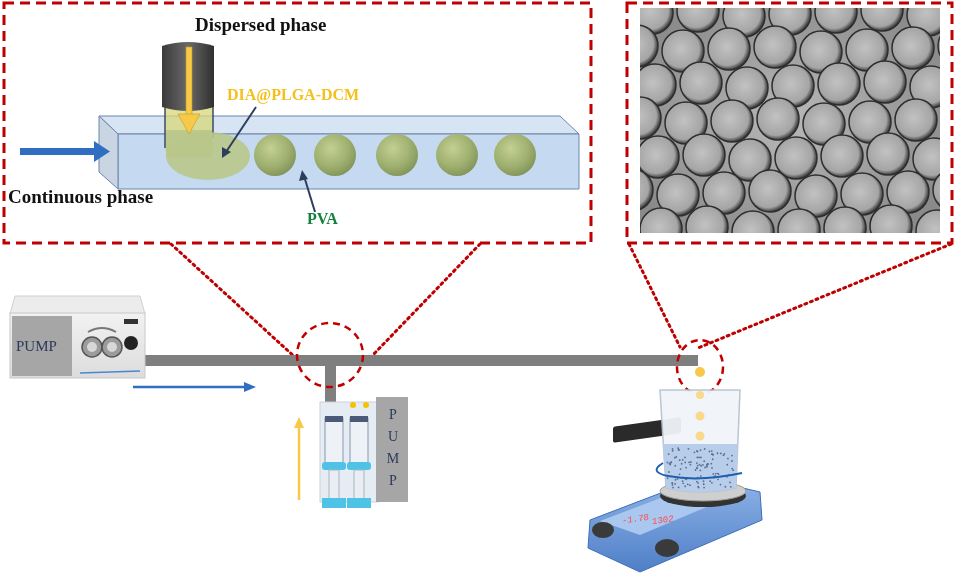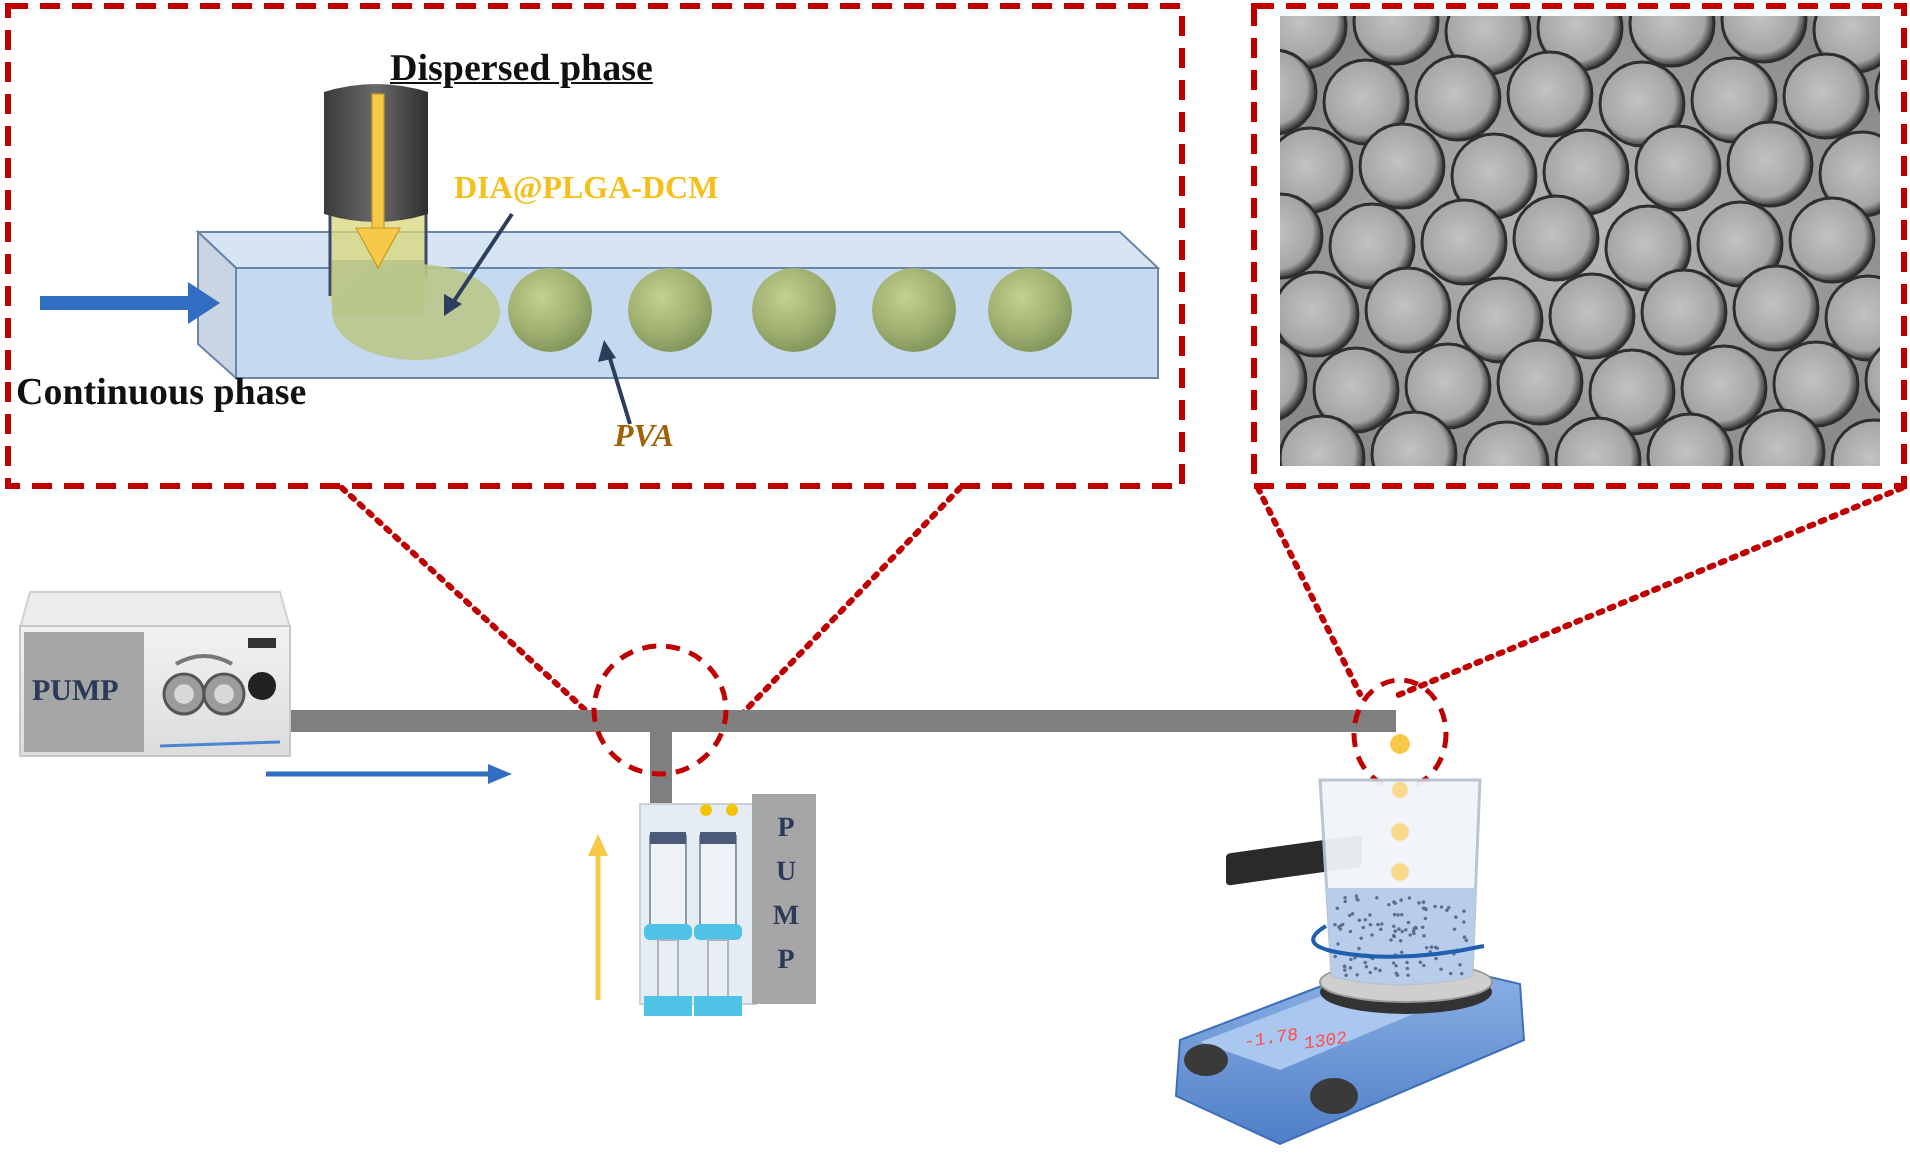--- a/index.html
+++ b/index.html
@@ -2,22 +2,22 @@
 <html><head>
 <meta charset="utf-8">
 <style>
   html, body { margin: 0; padding: 0; background: #ffffff; }
   body { width: 955px; height: 587px; position: relative; overflow: hidden;
          font-family: "Liberation Serif", serif; }
   #scene { position: absolute; left: 0; top: 0; }
   .lbl { position: absolute; font-family: "Liberation Serif", serif; font-weight: bold; white-space: nowrap; }
   .lbl-black { color: #111111; font-size: 19px; }
   .lbl-yellow { color: #f5bf1c; font-size: 16px; }
-  .lbl-blue { color: #a16207; font-size: 16px; font-style: italic; }
-  .pump-text { position: absolute; font-family: "Liberation Serif", serif; font-weight: bold; color: #2b3a5a; }
+  .lbl-blue { color: #15803d; font-size: 16px; }
+  .pump-text { position: absolute; font-family: "Liberation Serif", serif; font-weight: normal; color: #2b3a5a; }
 </style>
 </head>
 <body>
 
 <svg id="scene" width="955" height="587" viewBox="0 0 955 587" xmlns="http://www.w3.org/2000/svg">
   <defs>
     <radialGradient id="dropGrad" cx="40%" cy="35%" r="70%">
       <stop offset="0%" stop-color="#c3d092"></stop>
       <stop offset="60%" stop-color="#9fb070"></stop>
       <stop offset="100%" stop-color="#7f9258"></stop>
@@ -340,21 +340,21 @@
   </g>
 
   <g>
     <circle cx="700" cy="372" r="5" fill="#f7c948"></circle>
     <circle cx="700" cy="395" r="4" fill="#fbd98a"></circle>
     <circle cx="700" cy="416" r="4.5" fill="#fbd98a"></circle>
     <circle cx="700" cy="436" r="4.5" fill="#fbd98a"></circle>
   </g>
 </svg>
 
-<div class="lbl lbl-black" style="left:195px; top:24px;text-decoration:underline;">Dispersed phase</div>
+<div class="lbl lbl-black" style="left:195px; top:14px;">Dispersed phase</div>
 <div class="lbl lbl-yellow" style="left:227px; top:86px;">DIA@PLGA-DCM</div>
 <div class="lbl lbl-black" style="left:8px; top:186px;">Continuous phase</div>
 <div class="lbl lbl-blue" style="left:307px; top:210px;">PVA</div>
 
 <div class="pump-text" style="left:16px; top:338px; font-size:15px;">PUMP</div>
 
 <div style="position:absolute; left:384px; top:404px; width:18px; text-align:center;">
   <div class="pump-text" style="position:static; font-size:14px; line-height:22px;">P</div>
   <div class="pump-text" style="position:static; font-size:14px; line-height:22px;">U</div>
   <div class="pump-text" style="position:static; font-size:14px; line-height:22px;">M</div>

